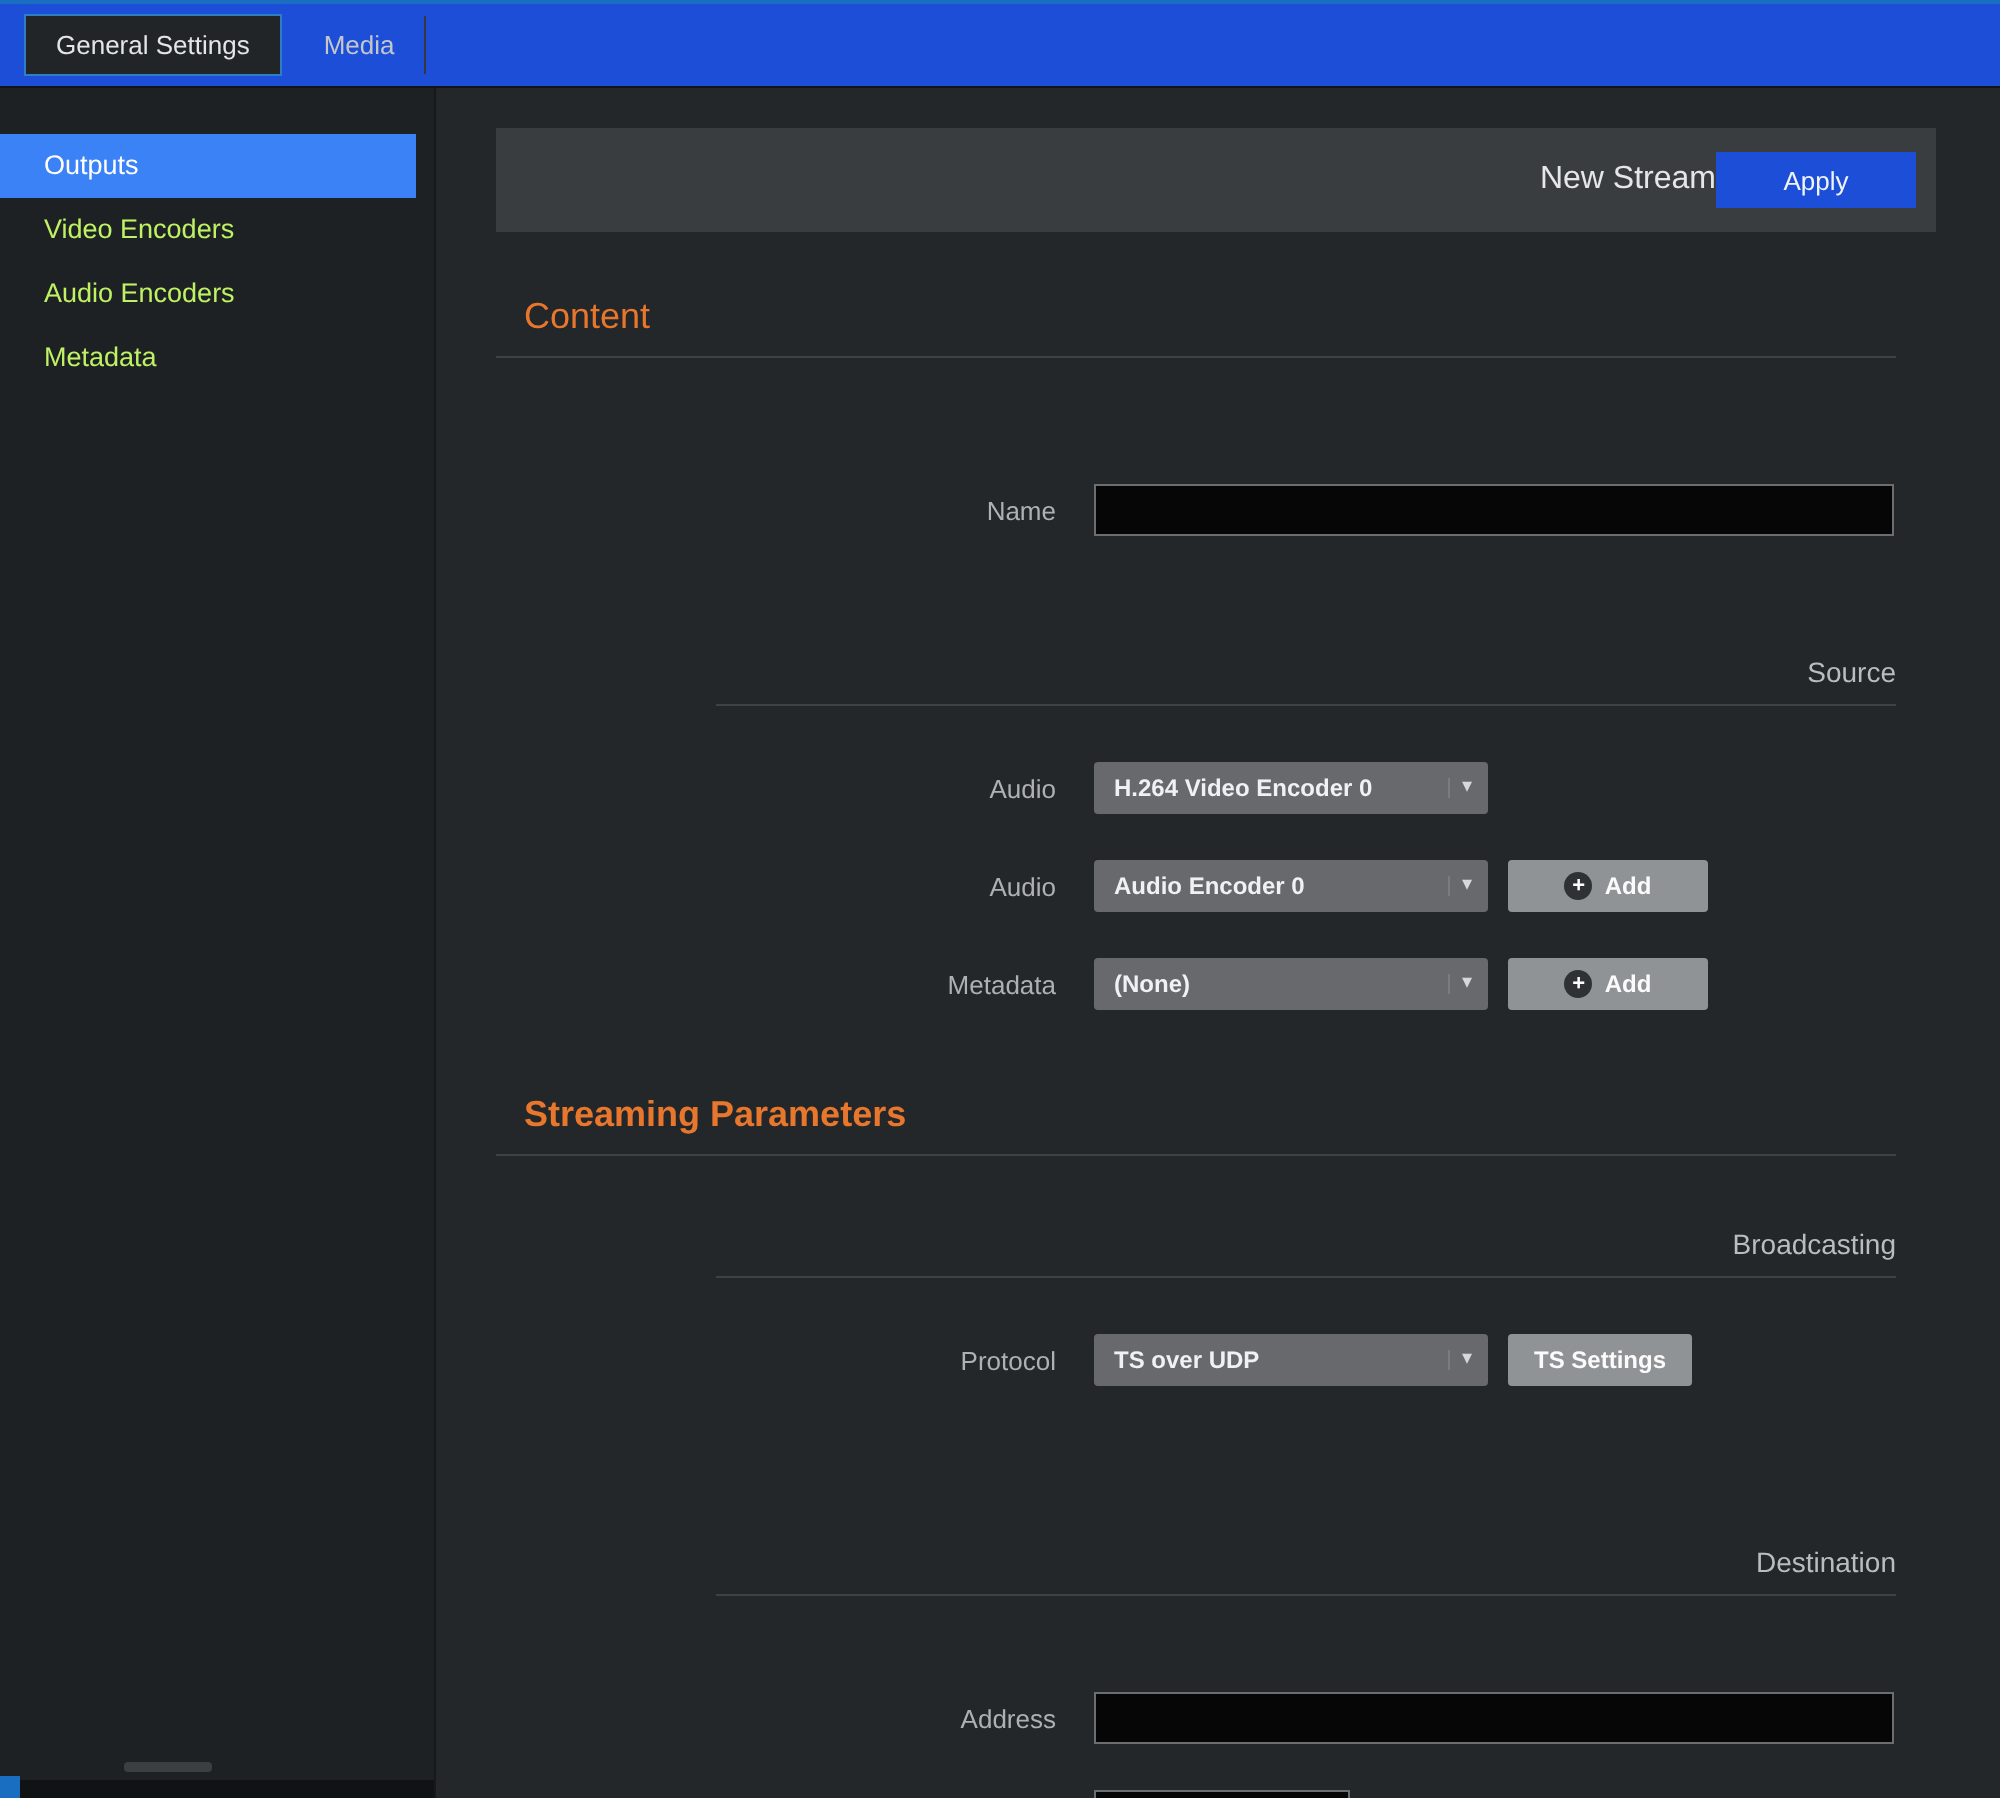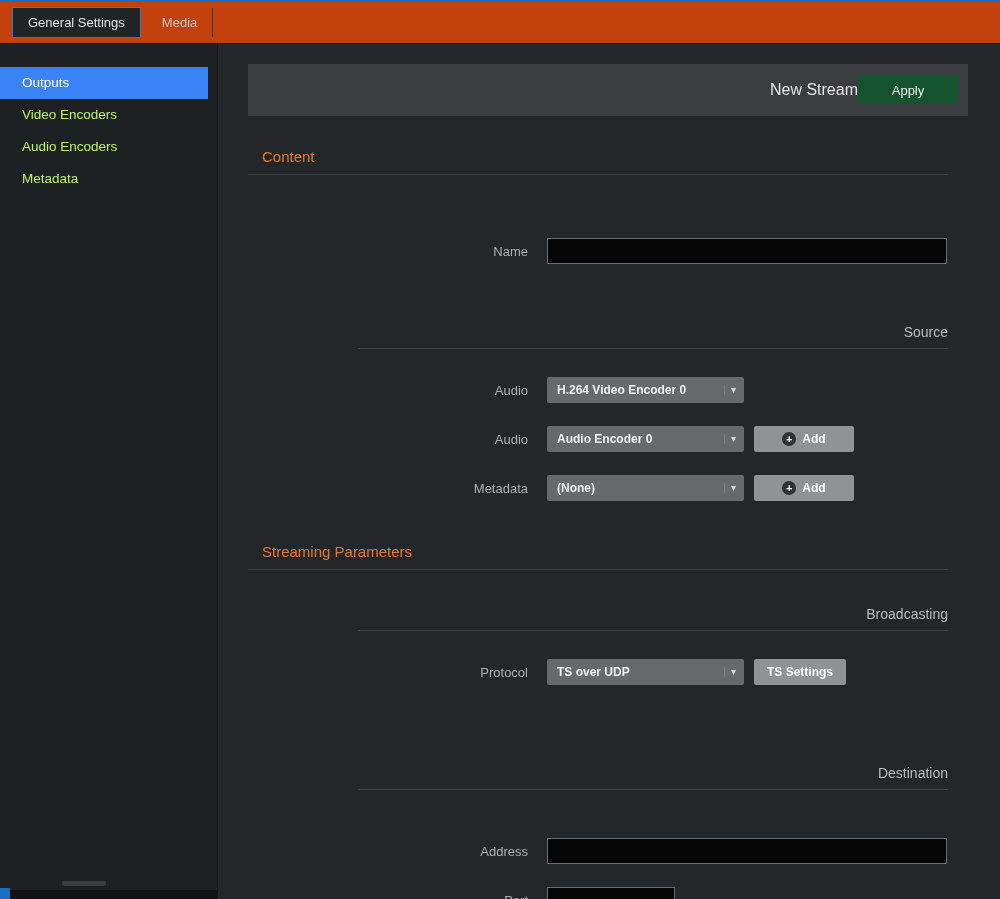--- a/index.html
+++ b/index.html
@@ -4,21 +4,21 @@
 <style>
   * { margin:0; padding:0; box-sizing:border-box; }
   html,body { width:1000px; height:899px; }
   body {
     font-family:"Liberation Sans","DejaVu Sans",sans-serif;
     background:#242729; color:#c8cbcd; overflow:hidden; position:relative;
   }
   
   .top-accent { height:2px; background:#1a6ec2; }
   .topbar {
-    height:42px; background:#c2410c; display:flex; align-items:center;
+    height:42px; background:#1d4ed8; display:flex; align-items:center;
     border-bottom:1px solid #121415; padding-left:12px;
   }
   .tab {
     font-size:13px; padding:7px 15px; color:#c4c7c9; cursor:pointer;
   }
   .tab.active {
     border:1px solid #2f7dc3; color:#e3e5e6; background:#222527;
   }
   .tab.plain { border-right:1px solid #36393b; margin-left:6px; }
   
@@ -37,26 +37,26 @@
   .side-bottom-strip { position:absolute; left:0; bottom:0; width:100%; height:9px; background:#101213; }
   .corner-accent { position:absolute; left:0; bottom:0; width:10px; height:11px; background:#1a6ec2; }
   
   .main { flex:1; padding:20px 32px 0 30px; }
   .panel-header {
     height:52px; background:#3a3d3f; display:flex; align-items:center;
     padding:0 10px 0 22px;
   }
   .panel-title { font-size:16px; color:#e4e6e7; flex:1;text-align:right; }
   .btn-apply {
-    width:100px; height:28px; background:#14532d; color:#eef4f9; border:none;
+    width:100px; height:28px; background:#1d4ed8; color:#eef4f9; border:none;
     font-size:13px; cursor:pointer; font-family:inherit;
   }
   .section-heading {
     margin-top:32px; margin-right:20px; padding:0 0 9px 14px;
-    font-size:15px; color:#e8772e; border-bottom:1px solid #3f4244;
+    font-size:18px; color:#e8772e; border-bottom:1px solid #3f4244;
   }
   .sub-heading {
     margin-left:110px; margin-right:20px; padding-bottom:8px;
     font-size:14px; color:#babdbf; border-bottom:1px solid #3f4244;text-align:right;
   }
   .form-row { display:flex; align-items:center; margin-bottom:23px; }
   .row-label {
     width:280px; text-align:right; margin-right:19px;
     font-size:13px; color:#aeb1b3;
   }
@@ -85,21 +85,21 @@
   .btn-ts { width:92px; }
   .plus-circle {
     width:14px; height:14px; border-radius:50%; background:#2f3234; color:#fefefe;
     font-size:11px; line-height:14px; text-align:center; font-weight:700;
     display:inline-block;
   }
   
   .gap-name { margin-top:63px; }
   .gap-source { margin-top:60px; }
   .gap-after-sub { margin-top:28px; }
-  .gap-stream { margin-top:42px; }
+  .gap-stream { margin-top:42px;font-weight:bold; }
   .gap-broadcast { margin-top:36px; }
   .gap-destination { margin-top:80px; }
   .gap-address { margin-top:48px; }
 </style>
 </head>
 <body>
 
 <div class="top-accent"></div>
 
 <div class="topbar">

